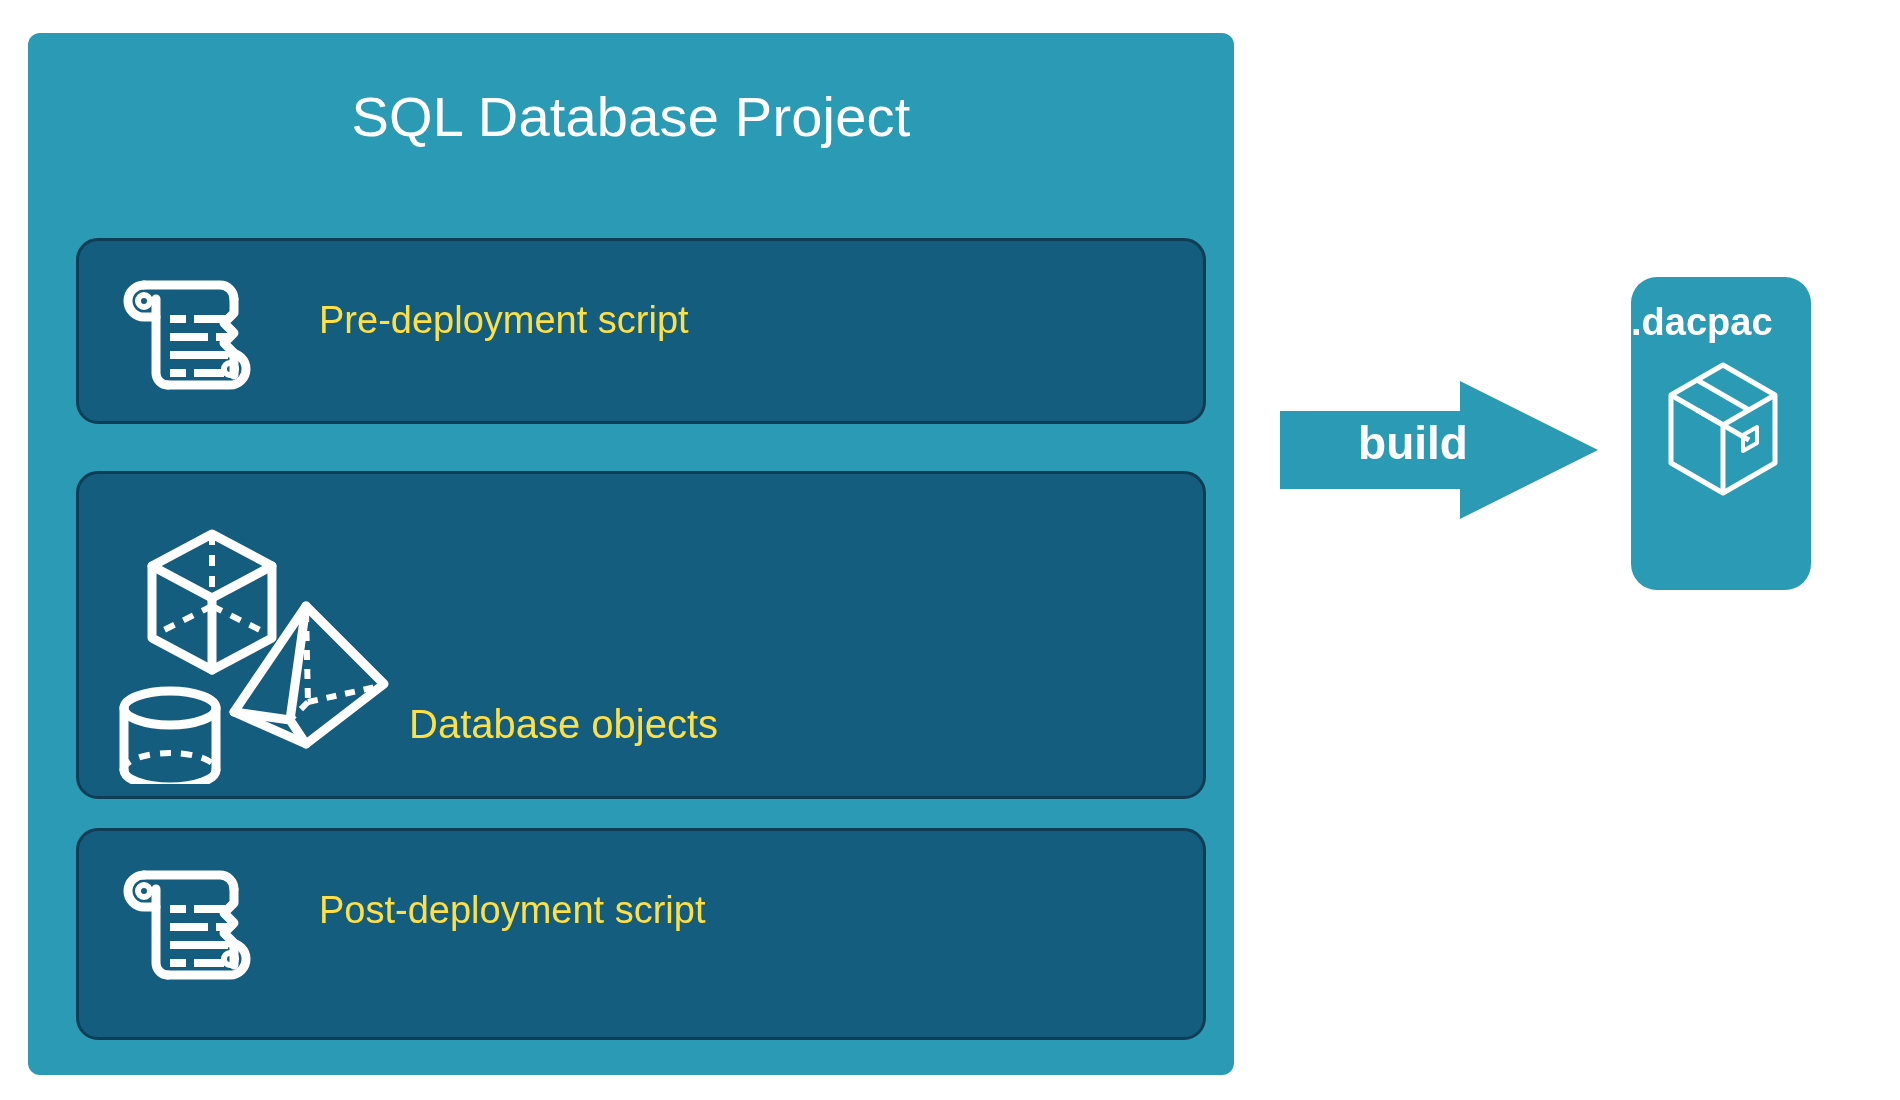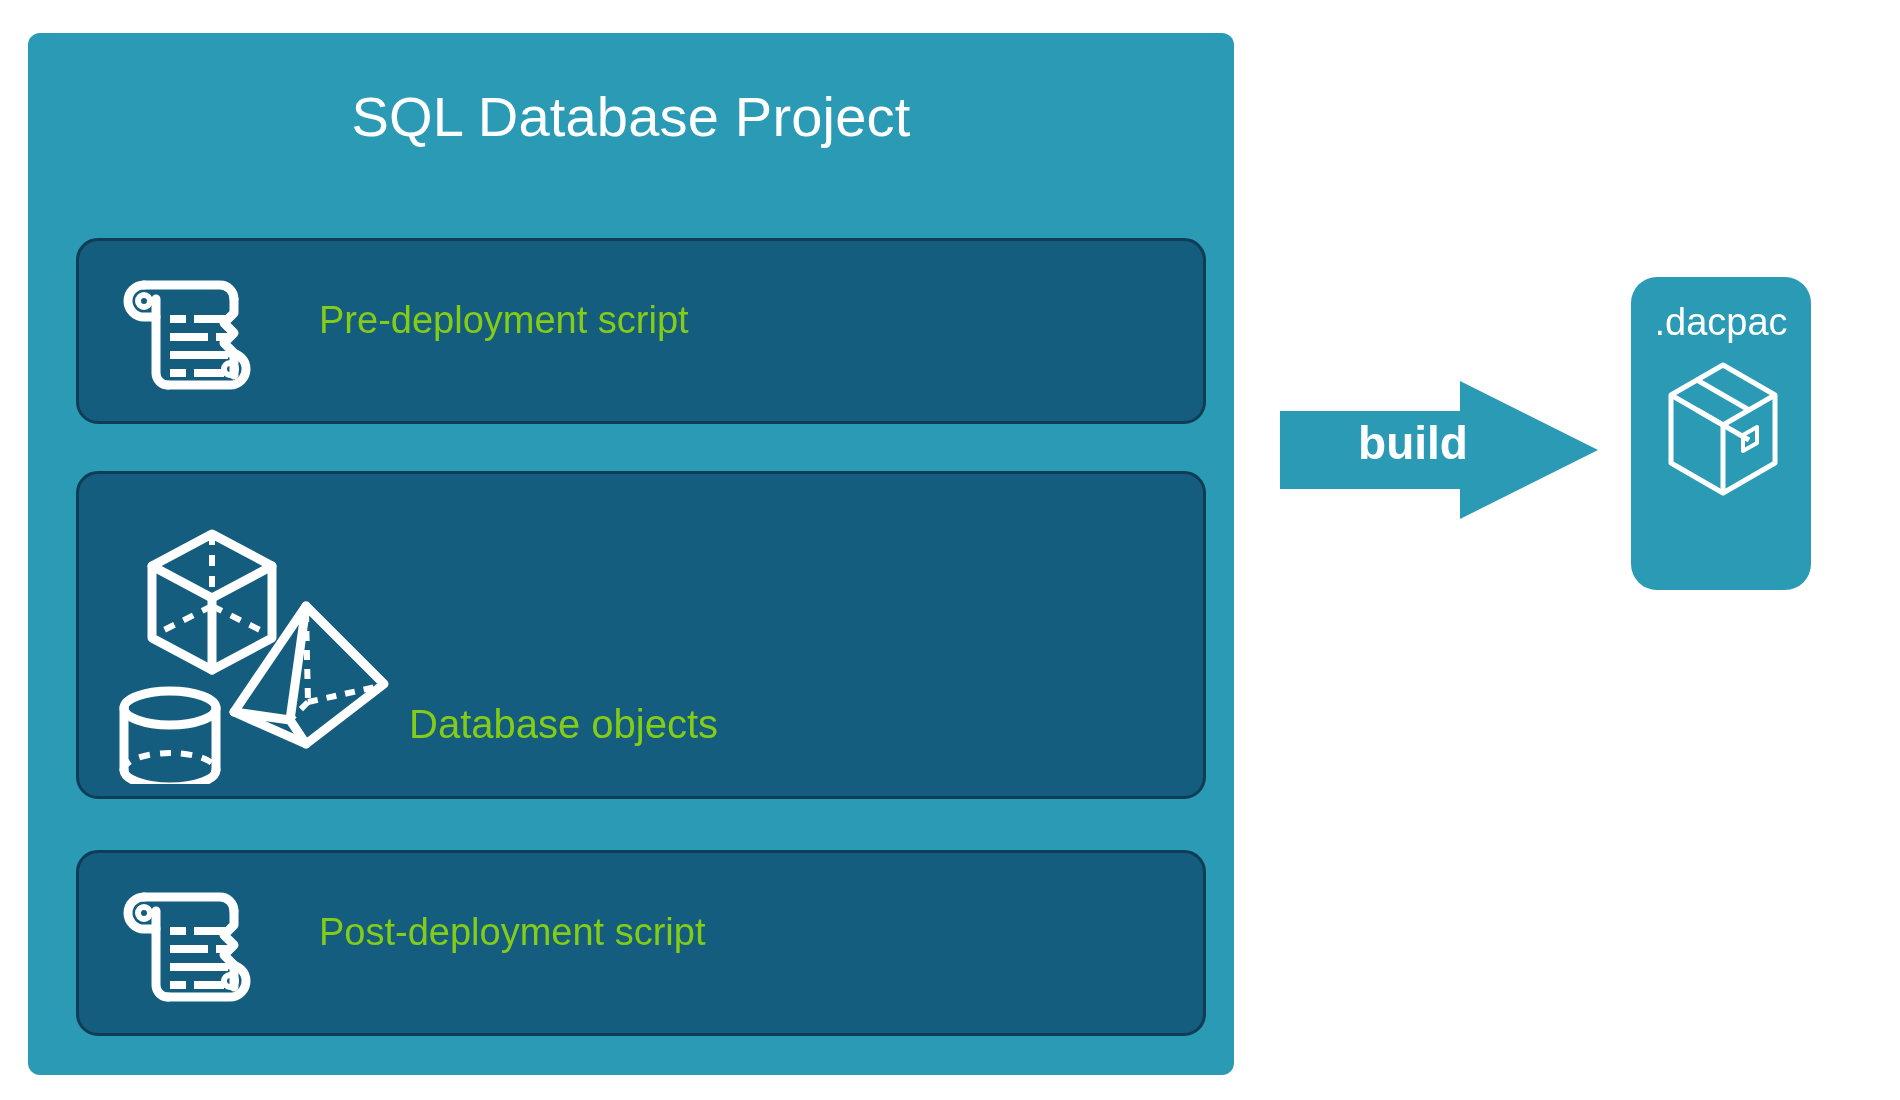--- a/index.html
+++ b/index.html
@@ -23,24 +23,24 @@
   }
 
   
   .panel{
     position:absolute;left:48px;width:1130px;
     background:#145d7e;border:3px solid #0f3d55;border-radius:22px;
     box-sizing:border-box;
   }
   .panel-pre{top:205px;height:186px;}
   .panel-objects{top:438px;height:328px;padding-left:44px;}
-  .panel-post{top:817px;height:186px;}
+  .panel-post{top:795px;height:212px;}
 
   .panel-label{
-    position:absolute;color:#84cc16;font-weight:400;white-space:pre;
+    position:absolute;color:#fde047;font-weight:400;white-space:pre;
   }
   .label-pre{left:240px;top:56px;font-size:38px;line-height:46px;}
   .label-post{left:240px;top:56px;font-size:38px;line-height:46px;}
   .label-objects{left:330px;top:100px;font-size:40px;line-height:60px;}
   .label-objects .line2{font-size:38px;}
 
   .icon-wrap{position:absolute;}
   .ic-scroll-pre{left:25px;top:22px;}
   .ic-scroll-post{left:25px;top:22px;}
   .ic-shapes{left:15px;top:20px;}
@@ -54,22 +54,22 @@
     color:#ffffff;font-size:46px;font-weight:bold;line-height:56px;
     text-align:center;white-space:nowrap;
   }
 
   
   .dacpac-card{
     position:absolute;left:1631px;top:277px;width:180px;height:313px;
     background:#2a9ab5;border-radius:26px;box-sizing:border-box;
   }
   .dacpac-title{
-    position:absolute;left:0;top:22px;width:180px;text-align:center;
-    color:#ffffff;font-size:38px;font-weight:normal;line-height:46px;
+    position:absolute;left:0;top:22px;width:180px;text-align:left;
+    color:#ffffff;font-size:38px;font-weight:bold;line-height:46px;
     white-space:nowrap;
   }
   .dacpac-icon{position:absolute;left:32px;top:82px;}
 </style>
 </head>
 <body>
 
 <div class="stage">
 
   <div class="project-card">

